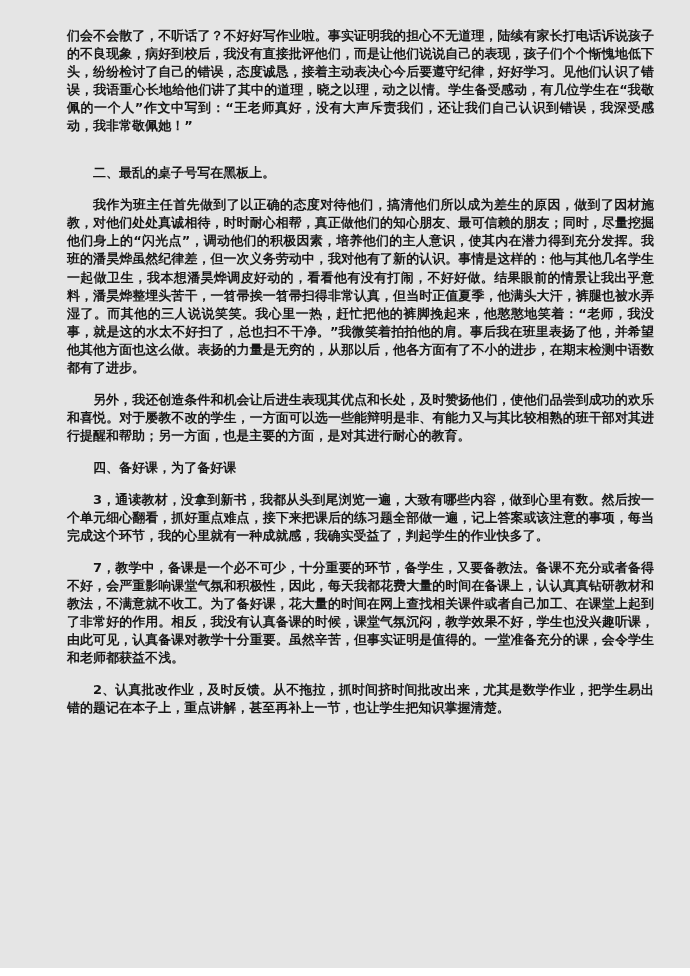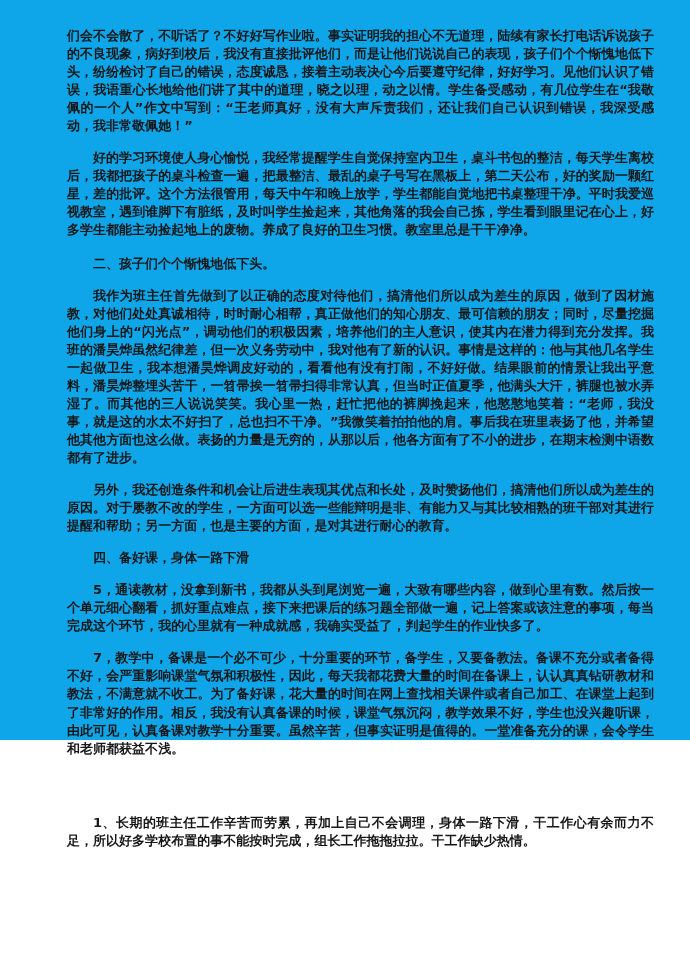--- a/index.html
+++ b/index.html
@@ -11,22 +11,22 @@
   body {
     width: 690px;
     height: 976px;
     font-family: "DejaVu Sans", "Liberation Sans", sans-serif;
     color: #1a1a1a;
     overflow: hidden;
   }
   #page {
     position: relative;
     width: 690px;
-    height: 740px;
-    background: #0ea5e9;
+    height: 968px;
+    background: #e5e5e5;
     box-sizing: border-box;
   }
   #doc-body {
     position: absolute;
     left: 67px;
     top: 27px;
     width: 587px;
   }
   .para {
     font-size: 13.0px;
@@ -51,43 +51,42 @@
 </style>
 </head>
 <body>
 
 <div id="page">
   <div id="doc-body">
 
     <p class="para">们会不会散了，不听话了？不好好写作业啦。事实证明我的担心不无道理，陆续有家长打电话诉说孩子的不良现象，病好到校后，我没有直接批评他们，而是让他们说说自己的表现，孩子们个个惭愧地低下头，纷纷检讨了自己的错误，态度诚恳，接着主动表决心今后要遵守纪律，好好学习。见他们认识了错误，我语重心长地给他们讲了其中的道理，晓之以理，动之以情。学生备受感动，有几位学生在“我敬佩的一个人”作文中写到：“王老师真好，没有大声斥责我们，还让我们自己认识到错误，我深受感动，我非常敬佩她！”</p>
     <div class="gap-md"></div>
 
-    <p class="para indent">好的学习环境使人身心愉悦，我经常提醒学生自觉保持室内卫生，桌斗书包的整洁，每天学生离校后，我都把孩子的桌斗检查一遍，把最整洁、最乱的桌子号写在黑板上，第二天公布，好的奖励一颗红星，差的批评。这个方法很管用，每天中午和晚上放学，学生都能自觉地把书桌整理干净。平时我爱巡视教室，遇到谁脚下有脏纸，及时叫学生捡起来，其他角落的我会自己拣，学生看到眼里记在心上，好多学生都能主动捡起地上的废物。养成了良好的卫生习惯。教室里总是干干净净。</p>
     <div class="gap-lg"></div>
 
-    <p class="para heading">二、孩子们个个惭愧地低下头。</p>
+    <p class="para heading">二、最乱的桌子号写在黑板上。</p>
     <div class="gap-md"></div>
 
     <p class="para indent">我作为班主任首先做到了以正确的态度对待他们，搞清他们所以成为差生的原因，做到了因材施教，对他们处处真诚相待，时时耐心相帮，真正做他们的知心朋友、最可信赖的朋友；同时，尽量挖掘他们身上的“闪光点”，调动他们的积极因素，培养他们的主人意识，使其内在潜力得到充分发挥。我班的潘昊烨虽然纪律差，但一次义务劳动中，我对他有了新的认识。事情是这样的：他与其他几名学生一起做卫生，我本想潘昊烨调皮好动的，看看他有没有打闹，不好好做。结果眼前的情景让我出乎意料，潘昊烨整埋头苦干，一笤帚挨一笤帚扫得非常认真，但当时正值夏季，他满头大汗，裤腿也被水弄湿了。而其他的三人说说笑笑。我心里一热，赶忙把他的裤脚挽起来，他憨憨地笑着：“老师，我没事，就是这的水太不好扫了，总也扫不干净。”我微笑着拍拍他的肩。事后我在班里表扬了他，并希望他其他方面也这么做。表扬的力量是无穷的，从那以后，他各方面有了不小的进步，在期末检测中语数都有了进步。</p>
     <div class="gap-md"></div>
 
-    <p class="para indent">另外，我还创造条件和机会让后进生表现其优点和长处，及时赞扬他们，搞清他们所以成为差生的原因。对于屡教不改的学生，一方面可以选一些能辩明是非、有能力又与其比较相熟的班干部对其进行提醒和帮助；另一方面，也是主要的方面，是对其进行耐心的教育。</p>
+    <p class="para indent">另外，我还创造条件和机会让后进生表现其优点和长处，及时赞扬他们，使他们品尝到成功的欢乐和喜悦。对于屡教不改的学生，一方面可以选一些能辩明是非、有能力又与其比较相熟的班干部对其进行提醒和帮助；另一方面，也是主要的方面，是对其进行耐心的教育。</p>
     <div class="gap-md"></div>
 
-    <p class="para heading">四、备好课，身体一路下滑</p>
+    <p class="para heading">四、备好课，为了备好课</p>
     <div class="gap-md"></div>
 
-    <p class="para indent">5，通读教材，没拿到新书，我都从头到尾浏览一遍，大致有哪些内容，做到心里有数。然后按一个单元细心翻看，抓好重点难点，接下来把课后的练习题全部做一遍，记上答案或该注意的事项，每当完成这个环节，我的心里就有一种成就感，我确实受益了，判起学生的作业快多了。</p>
+    <p class="para indent">3，通读教材，没拿到新书，我都从头到尾浏览一遍，大致有哪些内容，做到心里有数。然后按一个单元细心翻看，抓好重点难点，接下来把课后的练习题全部做一遍，记上答案或该注意的事项，每当完成这个环节，我的心里就有一种成就感，我确实受益了，判起学生的作业快多了。</p>
     <div class="gap-md"></div>
 
     <p class="para indent">7，教学中，备课是一个必不可少，十分重要的环节，备学生，又要备教法。备课不充分或者备得不好，会严重影响课堂气氛和积极性，因此，每天我都花费大量的时间在备课上，认认真真钻研教材和教法，不满意就不收工。为了备好课，花大量的时间在网上查找相关课件或者自己加工、在课堂上起到了非常好的作用。相反，我没有认真备课的时候，课堂气氛沉闷，教学效果不好，学生也没兴趣听课，由此可见，认真备课对教学十分重要。虽然辛苦，但事实证明是值得的。一堂准备充分的课，会令学生和老师都获益不浅。</p>
+    <div class="gap-md"></div>
+
+    <p class="para indent">2、认真批改作业，及时反馈。从不拖拉，抓时间挤时间批改出来，尤其是数学作业，把学生易出错的题记在本子上，重点讲解，甚至再补上一节，也让学生把知识掌握清楚。</p>
     <div class="gap-md"></div>
 
     <div class="gap-md"></div>
 
     <div class="gap-md"></div>
 
-    <div class="gap-md"></div>
-
-    <p class="para indent">1、长期的班主任工作辛苦而劳累，再加上自己不会调理，身体一路下滑，干工作心有余而力不足，所以好多学校布置的事不能按时完成，组长工作拖拖拉拉。干工作缺少热情。</p>
 
   </div>
 </div>
 
 </body></html>

